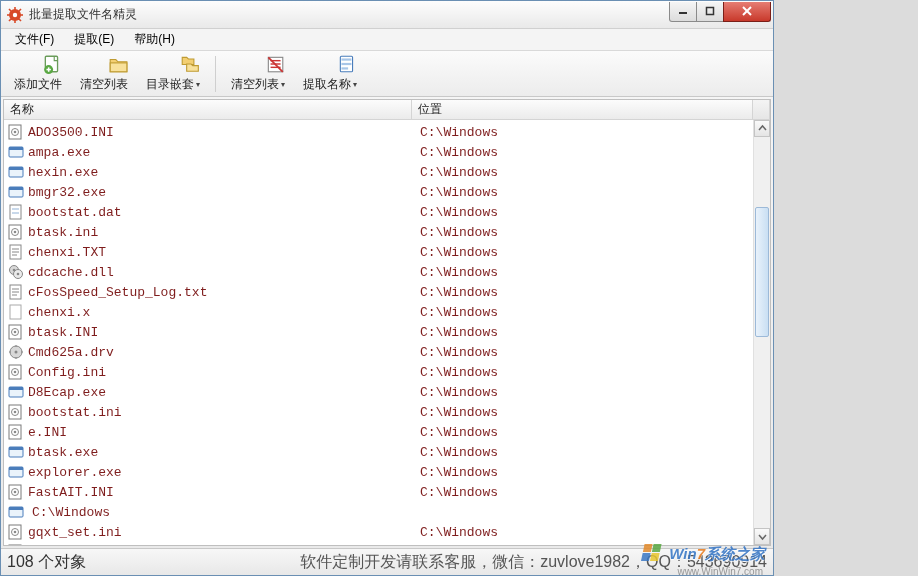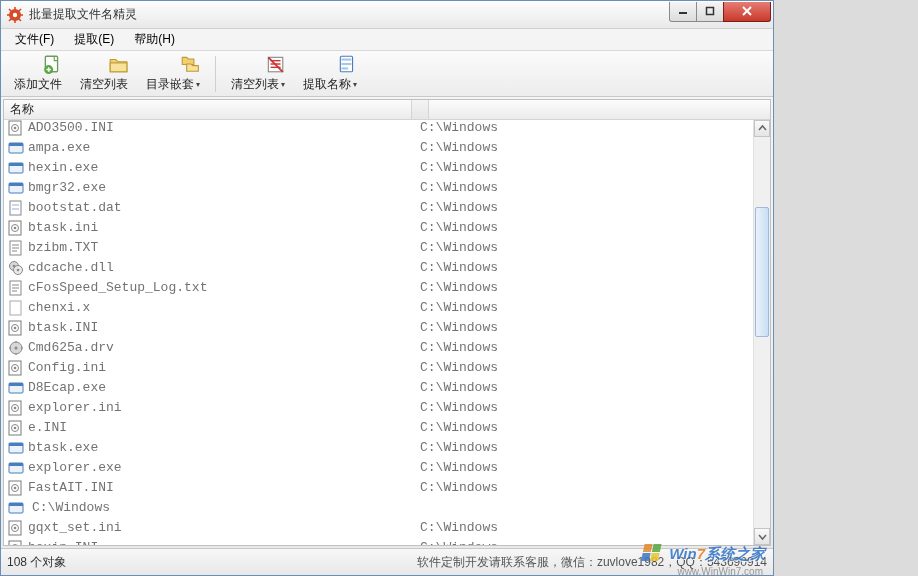--- a/index.html
+++ b/index.html
@@ -62,33 +62,33 @@
 
   
   .list-area { flex:1; margin:2px; border:1px solid #bfbfbf; background:#fff; display:flex; flex-direction:column; overflow:hidden;}
   .list-header { display:flex; height:20px; background:linear-gradient(to bottom,#fcfcfc,#ebebeb); border-bottom:1px solid #d4d4d4; }
   .list-header .col { padding:2px 6px; border-right:1px solid #d4d4d4; font-size:12px; color:#222; display:flex; align-items:center;}
   .col-name-h { flex:0 0 408px; }
   .col-loc-h { flex:1; }
   .col-scroll-h { flex:0 0 17px; border-right:none; background:linear-gradient(to bottom,#f4f4f4,#e6e6e6);}
   .list-body { flex:1; overflow:hidden; display:flex;}
   .rows { flex:1; overflow:hidden; }
-  .row { display:flex; height:20px; align-items:flex-start; font-family: "SimSun","NSimSun","MS Gothic","Courier New",monospace; font-size:13px; color:#737373;}
+  .row { display:flex; height:20px; align-items:flex-end; font-family: "SimSun","NSimSun","MS Gothic","Courier New",monospace; font-size:13px; color:#7f1d1d;}
   .row .ficon { width:16px; height:16px; margin:0 4px 0 4px; flex-shrink:0;}
   .row .fname { flex:0 0 388px; white-space:nowrap; overflow:hidden; }
   .row .floc { flex:1; white-space:nowrap; padding-left:4px;}
   
   .vscroll { width:17px; background:#f0f0f0; border-left:1px solid #e0e0e0; display:flex; flex-direction:column;}
   .vscroll .sbtn { height:17px; background:linear-gradient(to bottom,#fafafa,#e4e4e4); border:1px solid #c4c4c4; display:flex;align-items:center;justify-content:center;}
   .vscroll .strack { flex:1; position:relative; }
   .vscroll .sthumb { position:absolute; left:1px; right:1px; top:70px; height:130px; background:linear-gradient(to right,#e9f2fb,#c9dff3); border:1px solid #9cb9d8; border-radius:2px;}
 
   
   .statusbar { height:22px; border-top:1px solid #c8c8c8; background:linear-gradient(to bottom,#f7f7f7,#e8e8e8);
-               display:flex; align-items:center; padding:13px 6px; font-size:12px; color:#333; }
+               display:flex; align-items:center; padding:13px 6px; font-size:16px; color:#333; }
   .statusbar .status-left { flex:0 0 auto; }
   .statusbar .status-right { margin-left:auto; color:#555; }
 
   
   .watermark { position:absolute; right:8px; bottom:9px; display:flex; align-items:center; gap:4px; opacity:0.85; pointer-events:none;}
   .watermark .wtxt1 { font-size:15px; font-weight:bold; color:#3273c4; font-style:italic; text-shadow:0 1px 0 #fff;}
   .watermark .wtxt1 .orange { color:#e77b1e; }
   .watermark .wtxt2 { position:absolute; right:2px; bottom:-11px; font-size:10px; color:#888; }
 
   
@@ -186,20 +186,21 @@
         <span class="tlabel">
           <span>提取名称</span>
           <span class="arrow">▾</span>
         </span>
       </div>
     </div>
 
   <div class="list-area">
     <div class="list-header">
       <div class="col col-name-h">名称</div>
+      <div class="col col-loc-h">位置</div>
       <div class="col col-scroll-h"></div>
     </div>
     <div class="list-body">
       <div class="rows" id="rows">
           <div class="row">
             <span class="ficon"><svg width="16" height="16" viewBox="0 0 16 16">
                 <use href="#f-ini"></use>
               </svg></span>
             <span class="fname">ADO3500.INI</span>
             <span class="floc">C:\Windows</span>
@@ -236,21 +237,21 @@
             <span class="ficon"><svg width="16" height="16" viewBox="0 0 16 16">
                 <use href="#f-ini"></use>
               </svg></span>
             <span class="fname">btask.ini</span>
             <span class="floc">C:\Windows</span>
           </div>
           <div class="row">
             <span class="ficon"><svg width="16" height="16" viewBox="0 0 16 16">
                 <use href="#f-txt"></use>
               </svg></span>
-            <span class="fname">bzibm.TXT</span>
+            <span class="fname">chenxi.TXT</span>
             <span class="floc">C:\Windows</span>
           </div>
           <div class="row">
             <span class="ficon"><svg width="16" height="16" viewBox="0 0 16 16">
                 <use href="#f-dll"></use>
               </svg></span>
             <span class="fname">cdcache.dll</span>
             <span class="floc">C:\Windows</span>
           </div>
           <div class="row">
@@ -292,21 +293,21 @@
             <span class="ficon"><svg width="16" height="16" viewBox="0 0 16 16">
                 <use href="#f-exe"></use>
               </svg></span>
             <span class="fname">D8Ecap.exe</span>
             <span class="floc">C:\Windows</span>
           </div>
           <div class="row">
             <span class="ficon"><svg width="16" height="16" viewBox="0 0 16 16">
                 <use href="#f-ini"></use>
               </svg></span>
-            <span class="fname">explorer.ini</span>
+            <span class="fname">bootstat.ini</span>
             <span class="floc">C:\Windows</span>
           </div>
           <div class="row">
             <span class="ficon"><svg width="16" height="16" viewBox="0 0 16 16">
                 <use href="#f-ini"></use>
               </svg></span>
             <span class="fname">e.INI</span>
             <span class="floc">C:\Windows</span>
           </div>
           <div class="row">

